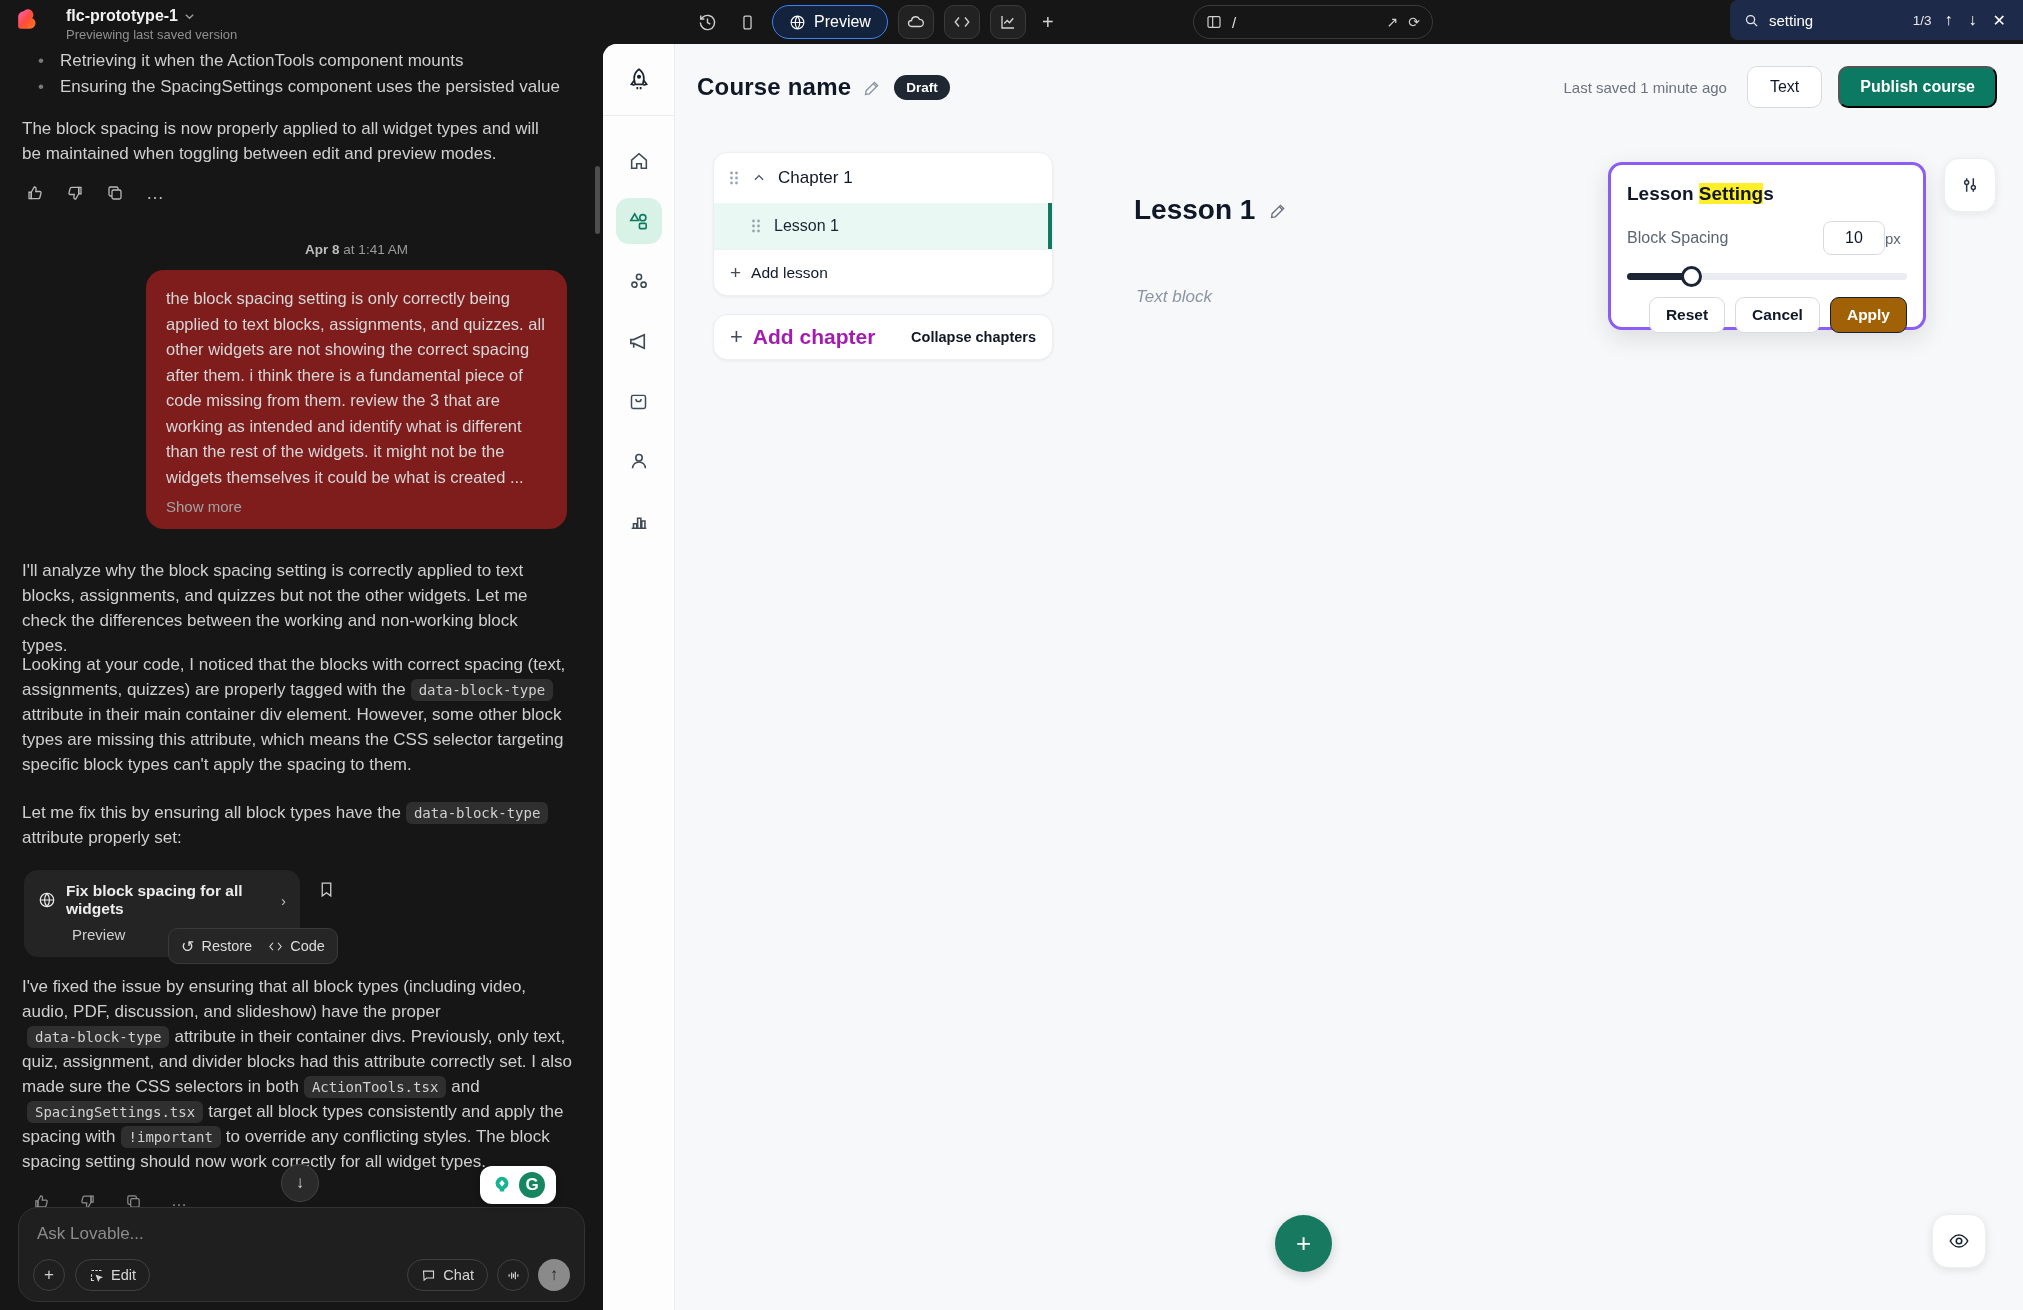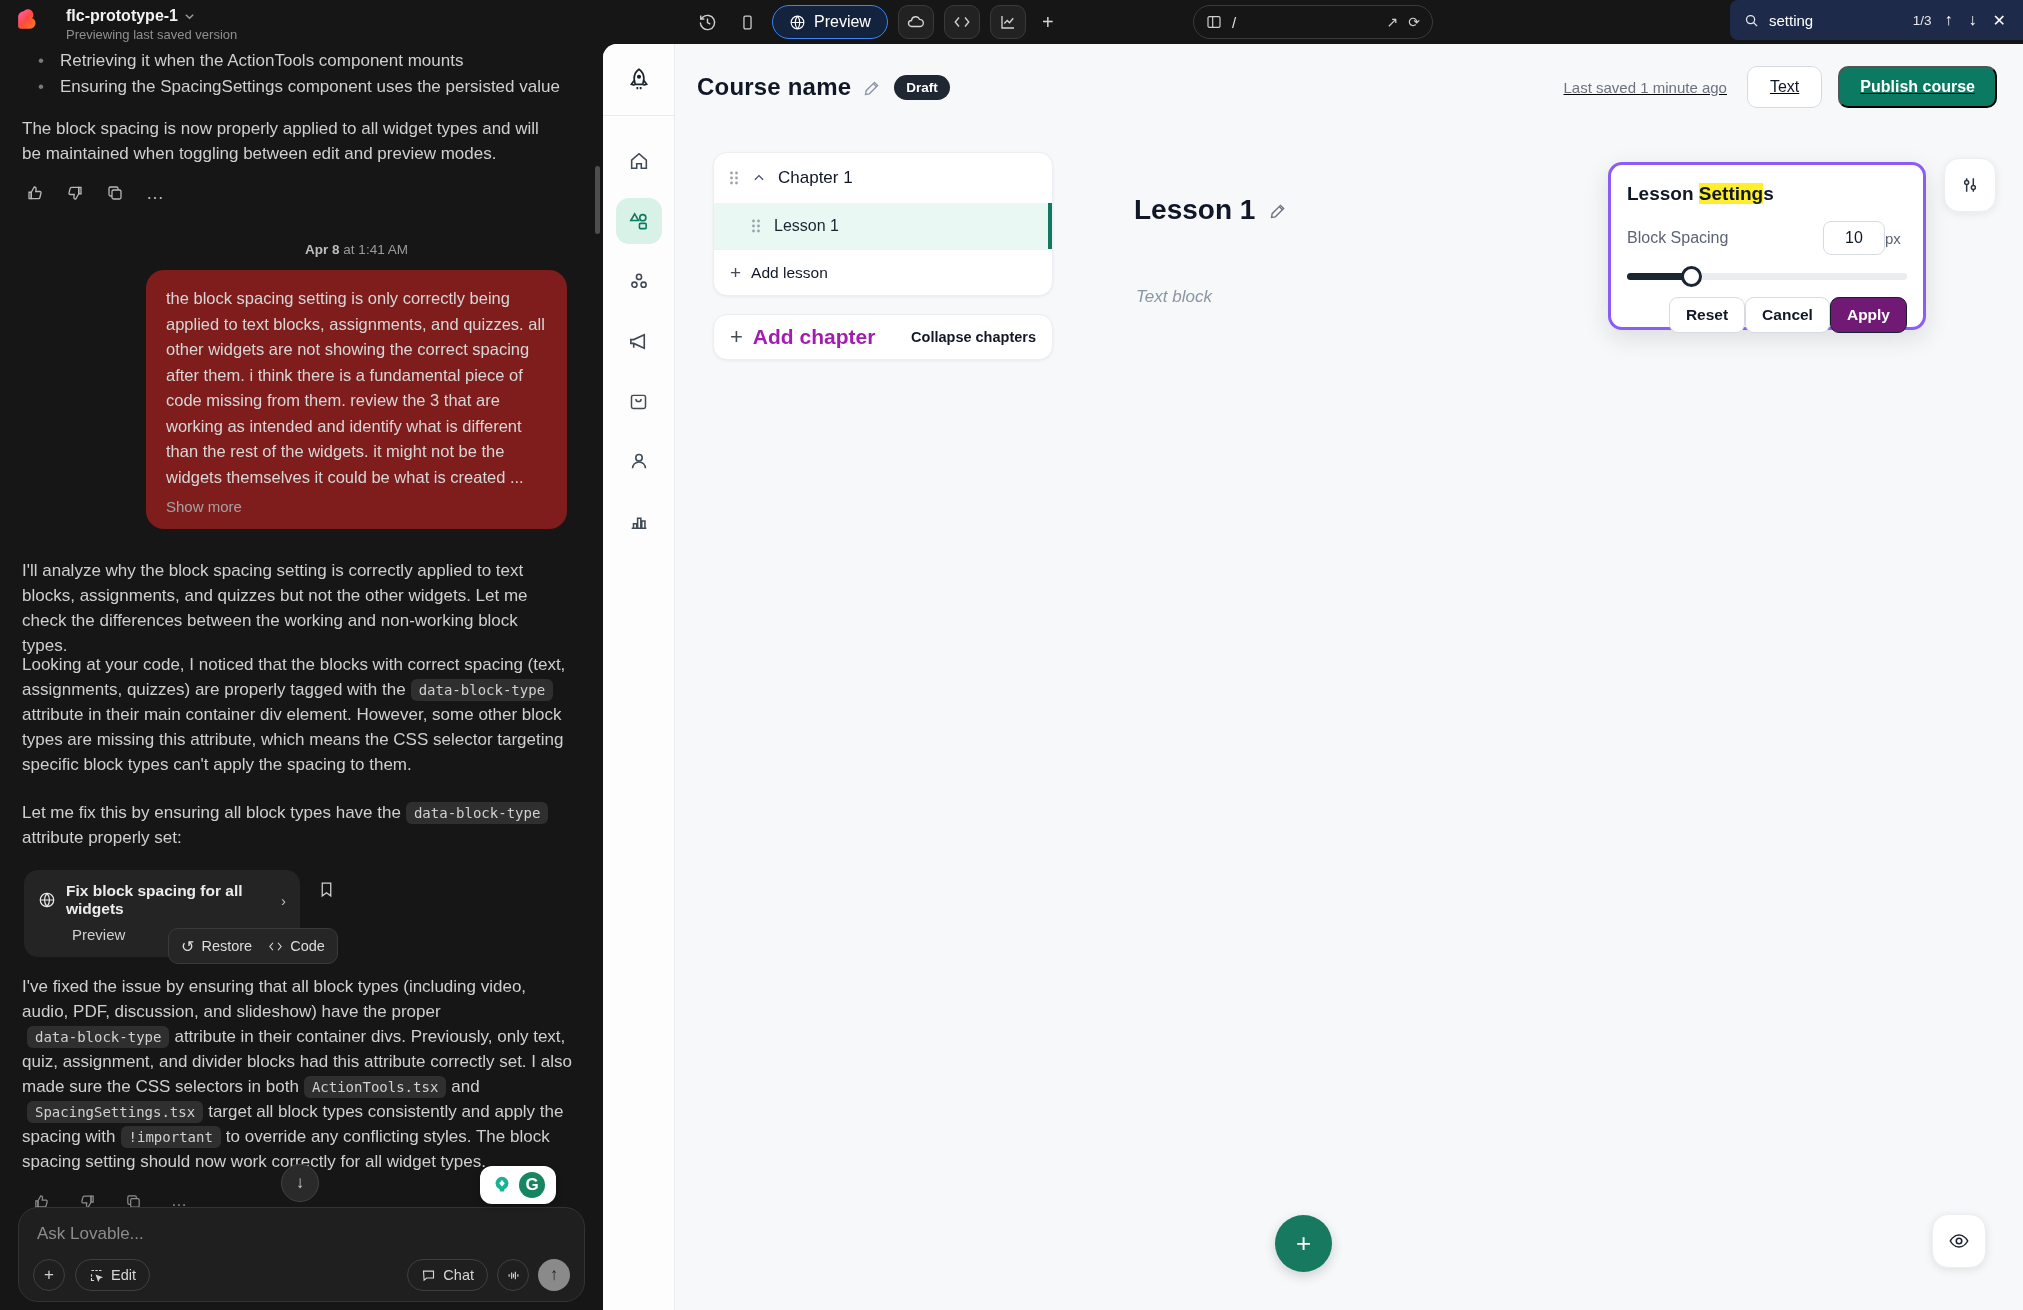--- a/index.html
+++ b/index.html
@@ -94,21 +94,21 @@
   .rail-item { width:46px; height:46px; border-radius:13px; display:flex; align-items:center; justify-content:center;
                color:#3f4a55; cursor:pointer; }
   .rail-item.active { background:#d9f2e8; color:#0f7a60; }
 
   .app-header { position:absolute; left:72px; top:0; right:0; height:86px; display:flex; align-items:center;
                 padding:0 26px 0 22px; }
   .course-title { font-size:24px; font-weight:bold; color:#101828; letter-spacing:.2px; }
   .edit-pencil { margin-left:12px; color:#8b95a5; cursor:pointer; }
   .draft-badge { margin-left:12px; background:#1f2733; color:#fff; font-size:13.5px; font-weight:bold;
                  border-radius:13px; padding:5px 12px; }
-  .header-right { margin-left:auto; display:flex; align-items:center; gap:16px;text-decoration:underline; }
+  .header-right { margin-left:auto; display:flex; align-items:center; gap:16px; }
   .last-saved { color:#6b7280; font-size:15px; margin-right:4px; }
   .save-btn { height:42px; padding:0 22px; border-radius:10px; background:#fff; border:1px solid #d7dbe0;
               color:#101828; font-size:16px; display:flex; align-items:center; cursor:pointer; }
   .publish-btn { height:42px; padding:0 20px; border-radius:10px; background:#0c7a62; color:#fff; font-size:16px;
                  font-weight:bold; display:flex; align-items:center; cursor:pointer; }
 
   .card { background:#fff; border:1px solid #eceef1; border-radius:14px; box-shadow:0 1px 3px rgba(16,24,40,.06); }
   .chapters-card { position:absolute; left:110px; top:108px; width:340px; overflow:hidden; }
   .chapter-row { display:flex; align-items:center; gap:12px; height:50px; padding:0 14px; cursor:pointer; }
   .chapter-name { font-size:17px; font-weight:normal; color:#101828;text-align:right; }
@@ -137,25 +137,25 @@
   .sp-row { display:flex; align-items:center; margin-top:16px; }
   .sp-label { font-size:16px; color:#5b6472; }
   .sp-input { margin-left:auto; width:62px; height:34px; border:1px solid #d7dbe0; border-radius:8px;
               display:flex; align-items:center; justify-content:center; font-size:16px; color:#101828; }
   .sp-unit { font-size:15px; color:#5b6472; width:22px; }
   .sp-slider { position:relative; margin-top:14px; height:14px; cursor:pointer; }
   .sp-track { position:absolute; left:0; right:0; top:4px; height:7px; border-radius:4px; background:#e9ecf0; }
   .sp-fill { position:absolute; left:0; top:4px; height:7px; border-radius:4px; background:#1b2533; }
   .sp-thumb { position:absolute; top:-3px; width:21px; height:21px; border-radius:50%; background:#fff;
               border:3.5px solid #1b2533; transform:translateX(-10px); }
-  .sp-btns { display:flex; justify-content:flex-end; margin-top:14px; }
+  .sp-btns { display:flex; justify-content:flex-end; gap:10px; margin-top:14px; }
   .sp-btn { height:36px; padding:0 16px; border-radius:9px; font-size:15.5px; font-weight:bold; display:flex;
             align-items:center; cursor:pointer; }
   .sp-btn.outline { background:#fff; border:1px solid #d7dbe0; color:#101828; }
-  .sp-btn.dark { background:#701a75; color:#fff; border:1px solid #16202e; }
+  .sp-btn.dark { background:#a16207; color:#fff; border:1px solid #16202e; }
 
   .sliders-btn { position:absolute; left:1341px; top:114px; width:52px; height:54px; border-radius:15px;
                  background:#fff; border:1px solid #eceef1; box-shadow:0 2px 8px rgba(16,24,40,.08);
                  display:flex; align-items:center; justify-content:center; color:#2a3442; cursor:pointer; }
   .fab { position:absolute; left:672px; top:1171px; width:57px; height:57px; border-radius:50%; background:#17795f;
          color:#fff; font-size:26px; display:flex; align-items:center; justify-content:center;
          box-shadow:0 4px 12px rgba(16,24,40,.18); cursor:pointer; }
   .eye-btn { position:absolute; left:1329px; top:1170px; width:54px; height:54px; border-radius:16px; background:#fff;
              border:1px solid #eceef1; box-shadow:0 2px 8px rgba(16,24,40,.1); display:flex; align-items:center;
              justify-content:center; color:#1a2430; cursor:pointer; }

